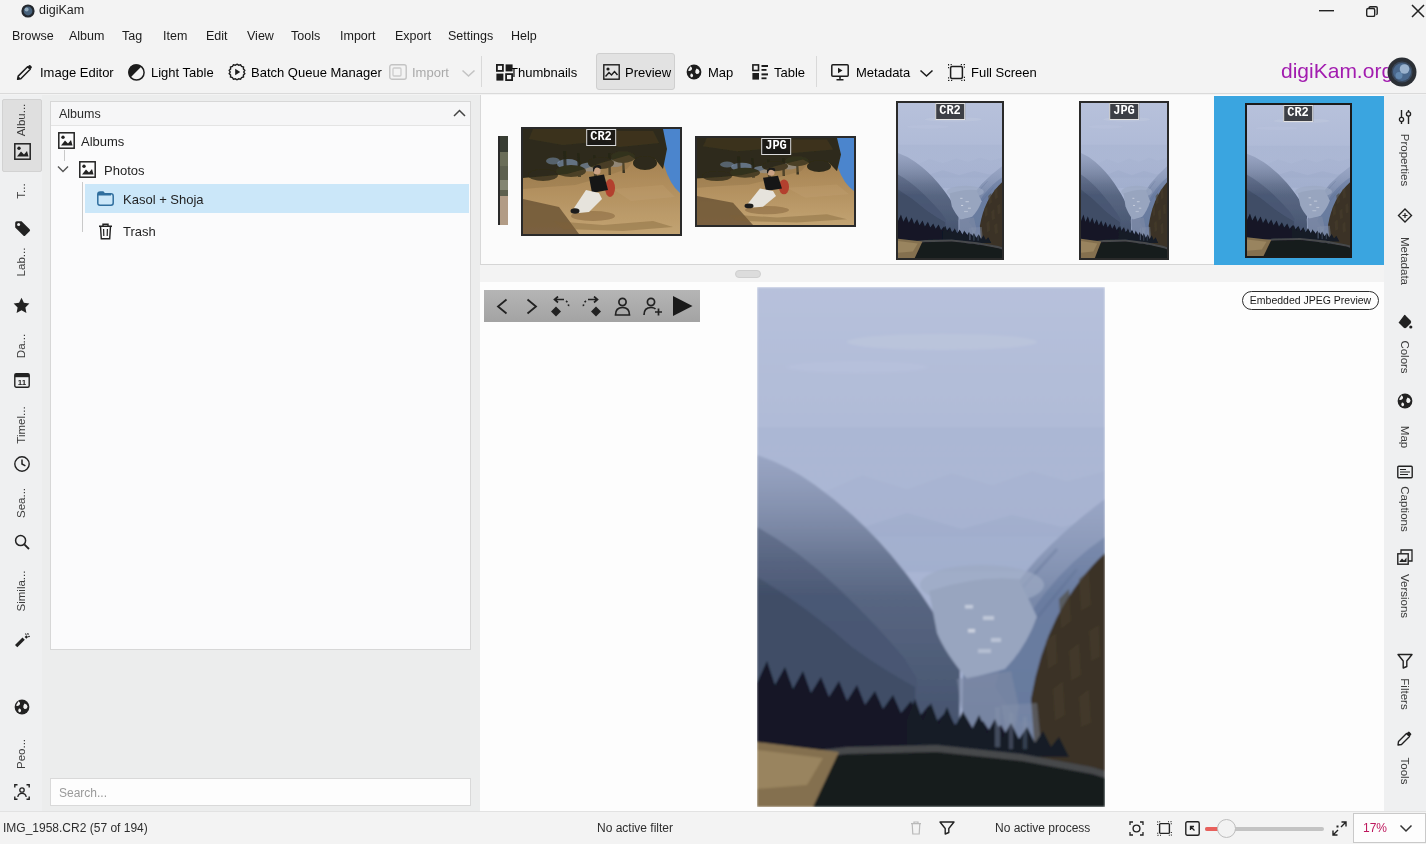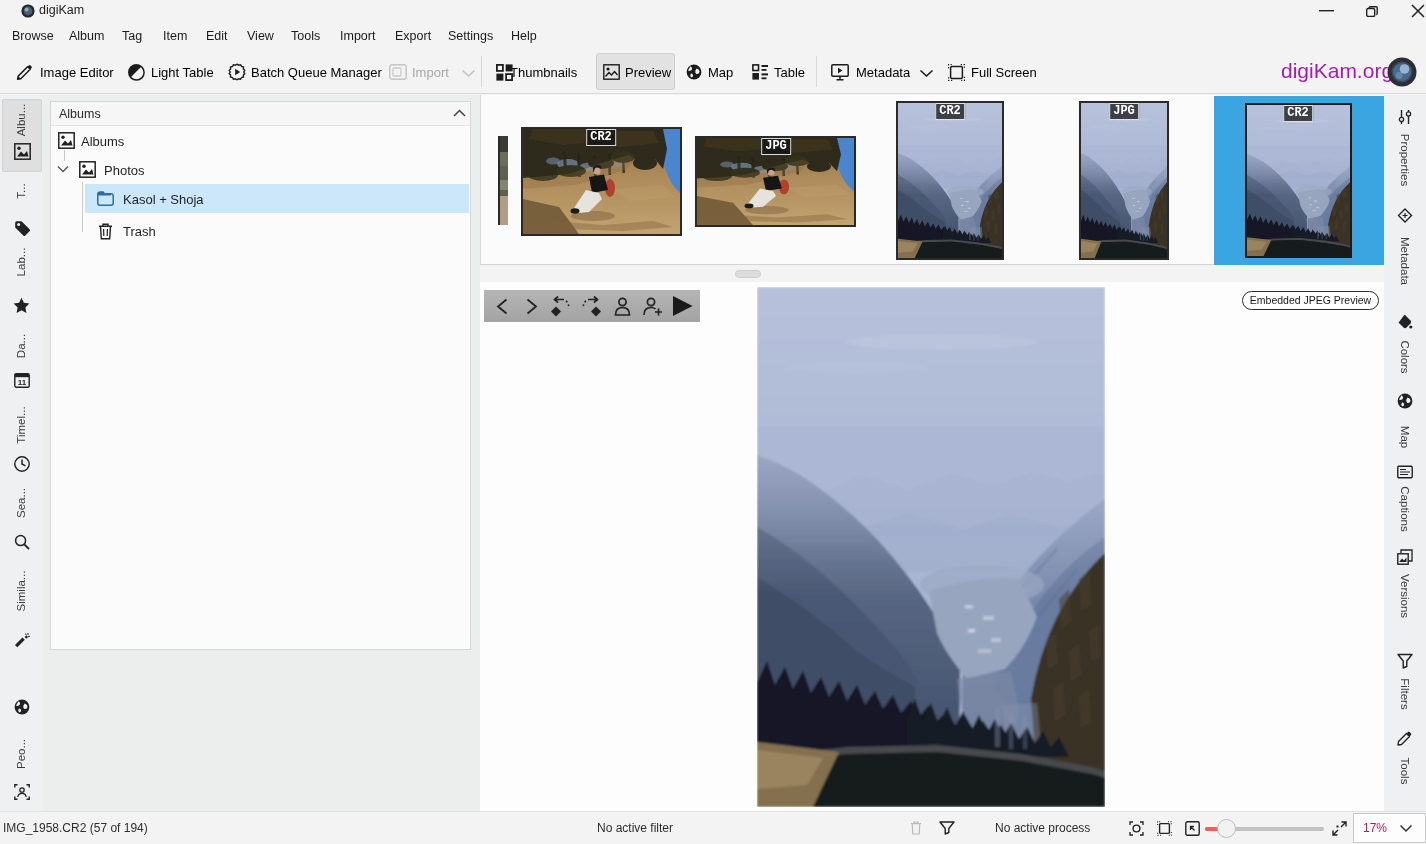--- a/index.html
+++ b/index.html
@@ -270,20 +270,23 @@
       <path d="M0.8 3.5 Q0.8 1 3.3 1 L6 1 L7.5 2.8 L14 2.8 L14 4.5 L0.8 4.5 Z" fill="#2f6e9e"></path>
     </svg>
     <span class="abs" style="left:72px;top:90px;font-size:13px;color:#1f1f1f">Kasol + Shoja</span>
 
     <svg class="abs" style="left:47px;top:121px" width="15" height="17" viewBox="0 0 15 17">
       <path d="M1 3.2 L14 3.2 M5 3 L5 1.2 L10 1.2 L10 3" fill="none" stroke="#222" stroke-width="1.4"></path>
       <path d="M2.5 3.4 L3.3 15.8 L11.7 15.8 L12.5 3.4" fill="none" stroke="#222" stroke-width="1.4"></path>
       <path d="M5.6 6 L5.8 13 M9.4 6 L9.2 13" stroke="#222" stroke-width="1.2"></path>
     </svg>
     <span class="abs" style="left:72px;top:122px;font-size:13px;color:#1f1f1f">Trash</span>
+  </div>
+  <div id="searchbox" class="abs">
+    <span class="abs" style="left:8px;top:7px;font-size:12px;color:#9a9a9a">Search...</span>
   </div>
 </div>
 
 <svg width="0" height="0" style="position:absolute">
   <defs>
     <linearGradient id="skyG" x1="0" y1="0" x2="0" y2="1">
       <stop offset="0" stop-color="#b7c1db"></stop>
         <stop offset="0.55" stop-color="#a9b5d3"></stop>
         <stop offset="1" stop-color="#9fadce"></stop>
     </linearGradient>

